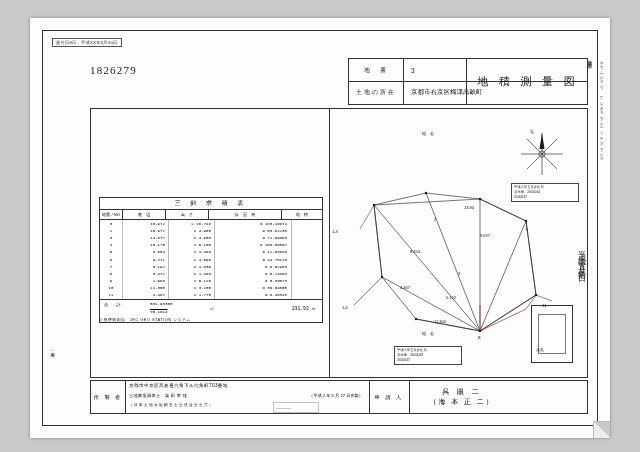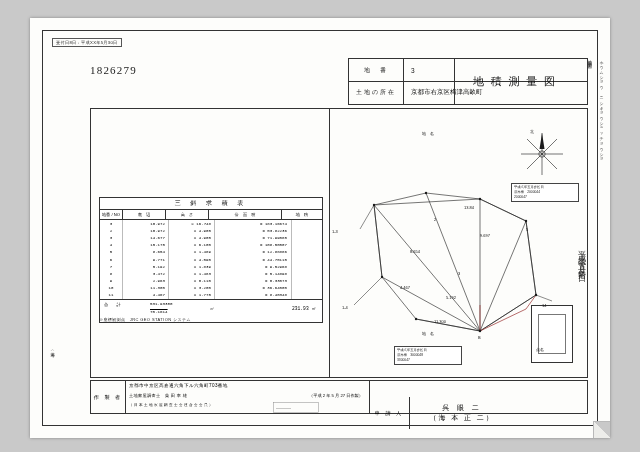--- a/index.html
+++ b/index.html
@@ -13,21 +13,21 @@
   #sv1{right:18px;top:38px;}
   #sv2{right:6px;top:40px;font-size:4px;letter-spacing:.5px;}
   #sv3{left:20px;top:330px;font-size:4.2px;}
   .bigvert{position:absolute;right:24px;top:226px;font-size:8px;writing-mode:vertical-rl;text-orientation:upright;letter-spacing:3px;color:#1d1d1d;font-family:"Liberation Serif",serif;}
 
   
   .hdr{position:absolute;left:318px;top:40px;width:238px;height:45px;border:1px solid #333;}
   .hdr .r1{position:absolute;left:0;top:0;right:0;height:22px;border-bottom:1px solid #333;}
   .hdr .lab{position:absolute;left:0;top:0;width:54px;height:100%;border-right:1px solid #333;font-size:6px;display:flex;align-items:center;justify-content:center;letter-spacing:2px;color:#222;}
   .hdr .val{position:absolute;left:54px;top:0;right:0;height:100%;display:flex;align-items:center;padding-left:8px;font-size:6.5px;color:#111;}
-  .hdr .title{position:absolute;right:12px;top:0;width:120px;height:100%;display:flex;align-items:center;justify-content:center;font-size:11px;letter-spacing:2px;font-family:Liberation Serif, serif;color:#111;border-left:1px solid #333;}
+  .hdr .title{position:absolute;right:0;top:0;width:120px;height:100%;display:flex;align-items:center;justify-content:center;font-size:11px;letter-spacing:2px;font-family:Liberation Mono, monospace;color:#111;border-left:1px solid #333;}
   .hdr .r2{position:absolute;left:0;top:22px;right:0;bottom:0;}
 
   
   .main{position:absolute;left:60px;top:90px;width:496px;height:268px;border:1px solid #333;}
   .vdiv{position:absolute;left:238px;top:0;bottom:0;width:1px;background:#333;}
 
   
   .tbl{position:absolute;left:8px;top:88px;width:222px;border:1px solid #333;background:#fff;}
   .tbl .cap{height:11px;border-bottom:1px solid #333;font-size:6px;display:flex;align-items:center;justify-content:center;letter-spacing:4px;}
   .tbl .hrow{display:flex;height:9px;border-bottom:1px solid #333;font-size:4.2px;}
@@ -60,21 +60,21 @@
 
   
   .foot{position:absolute;left:60px;top:362px;width:496px;height:32px;border:1px solid #333;}
   .foot .fl{position:absolute;left:0;top:0;width:34px;height:100%;border-right:1px solid #333;display:flex;align-items:center;justify-content:center;font-size:5.2px;letter-spacing:2px;}
   .foot .fc{position:absolute;left:34px;top:0;width:244px;height:100%;border-right:1px solid #333;}
   .foot .fc .l1{position:absolute;left:4px;top:2px;font-size:4.6px;letter-spacing:.4px;}
   .foot .fc .l2{position:absolute;left:4px;top:12px;font-size:4.2px;letter-spacing:.3px;}
   .foot .fc .l3{position:absolute;left:4px;top:22px;font-size:3.6px;letter-spacing:.2px;}
   .foot .fc .dt{position:absolute;right:6px;top:12px;font-size:4.2px;}
   .foot .fc .seal{position:absolute;left:148px;top:18px;width:46px;height:11px;}
-  .foot .fr{position:absolute;left:278px;top:16px;right:0;height:100%;}
+  .foot .fr{position:absolute;left:278px;top:0;right:0;height:100%;}
   .foot .fr .lab{position:absolute;left:0;top:0;width:40px;height:100%;border-right:1px solid #333;display:flex;align-items:center;justify-content:center;font-size:5.2px;letter-spacing:2px;}
   .foot .fr .nm{position:absolute;left:40px;top:0;right:72px;height:100%;display:flex;flex-direction:column;align-items:center;justify-content:center;font-family:"Liberation Serif",serif;}
   .foot .fr .nm b{font-size:7px;letter-spacing:3px;font-weight:normal;}
   .foot .fr .nm s{font-size:7px;letter-spacing:2px;text-decoration:none;}
   .foot .fr .sc{position:absolute;right:0;top:0;width:72px;height:100%;border-left:1px solid #333;display:flex;align-items:center;justify-content:center;gap:4px;font-size:6px;}
   .foot .fr .sc .fr2{font-family:"Liberation Serif",serif;font-size:7px;}
 </style>
 </head>
 <body>
 

